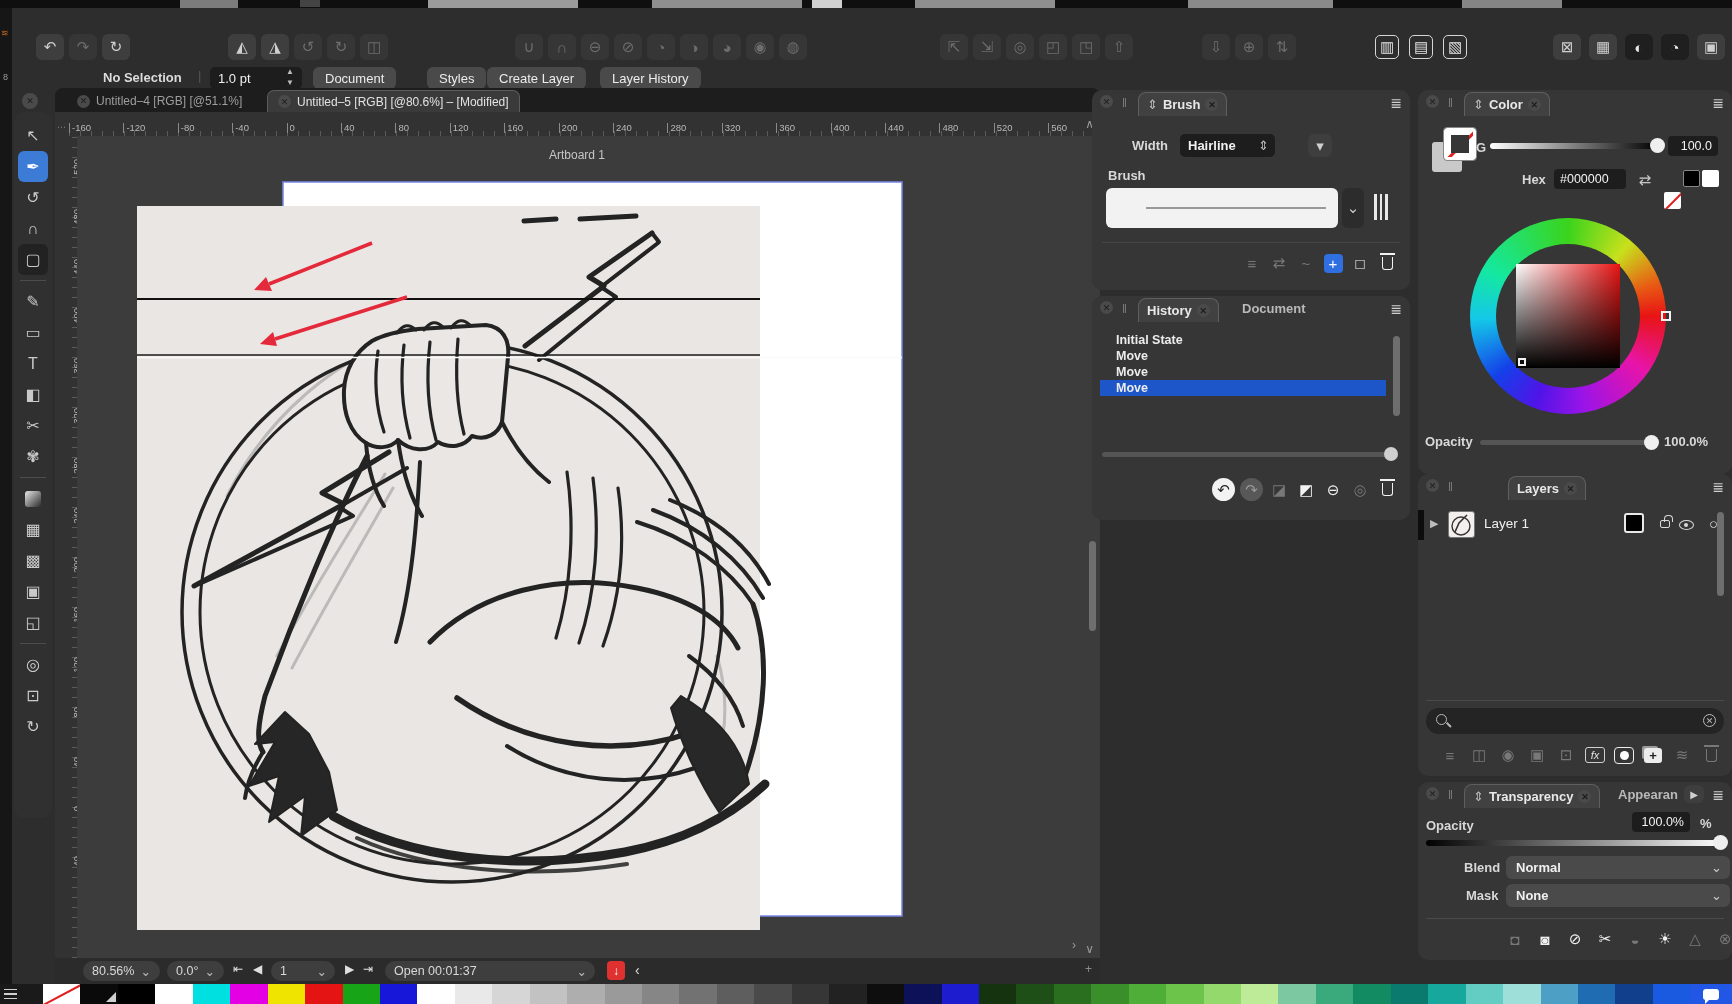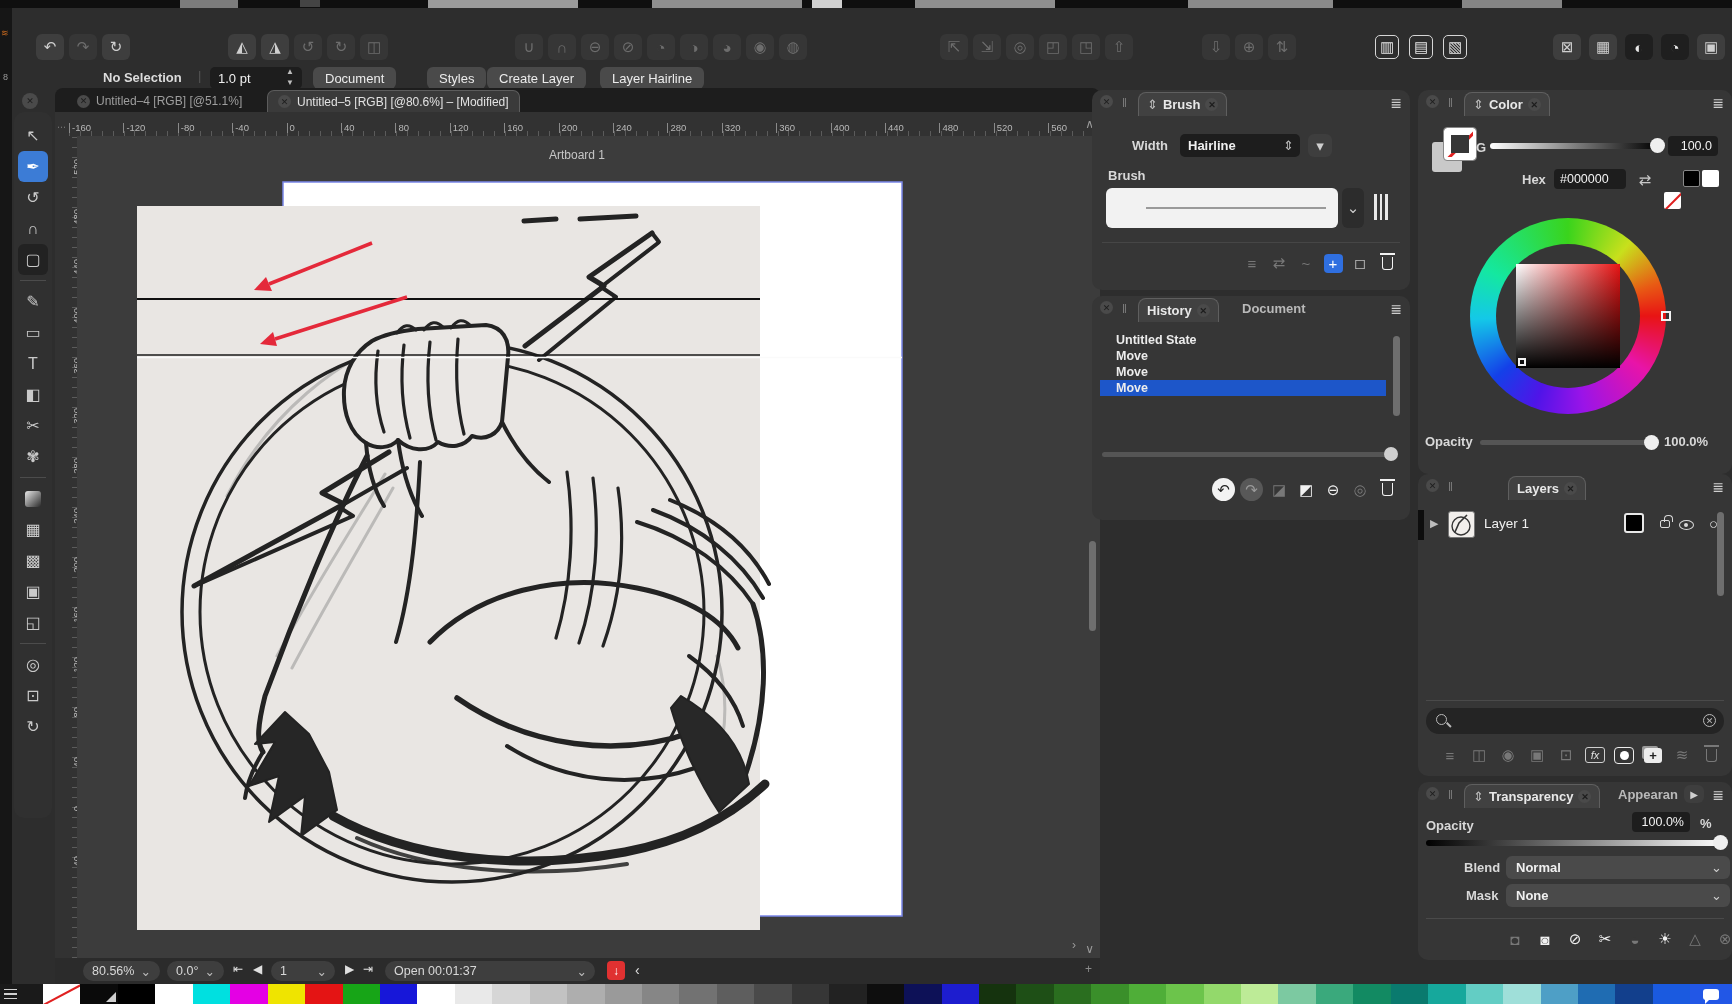--- a/index.html
+++ b/index.html
@@ -195,21 +195,21 @@
     <div id="contextbar" class="abs">
       <span class="abs" style="left:91px;top:4px;font-weight:bold">No Selection</span>
       <span class="abs" style="left:186px;top:2px;color:#555">|</span>
       <div class="field abs" style="left:198px;top:1px;width:92px;height:22px">
         <span>1.0 pt</span>
       </div>
       <div class="abs" style="left:274px;top:0;color:#bdbdbd;font-size:8px;line-height:11px">▲<br>▼</div>
       <div class="cb-btn" style="left:301px">Document</div>
       <div class="cb-btn" style="left:415px">Styles</div>
       <div class="cb-btn" style="left:475px">Create Layer</div>
-      <div class="cb-btn" style="left:588px">Layer Hairline</div>
+      <div class="cb-btn" style="left:588px">Layer History</div>
     </div>
 
     <div class="circle-x abs" style="left:10px;top:85px;width:16px;height:16px">✕</div>
     <div id="tabbar" class="abs">
       <div class="doc-tab" style="left:12px">
         <span class="circle-x">✕</span>
         <span>Untitled–4 [RGB] [@51.1%]</span>
       </div>
       <div class="doc-tab active" style="left:212px">
         <span class="circle-x">✕</span>
@@ -367,21 +367,21 @@
         <span class="circle-x" style="position:absolute;left:8px;top:5px">✕</span>
         <span class="grip" style="left:30px">‖</span>
         <div class="ptab" style="left:46px">
           <span style="font-weight:normal;color:#bdbdbd">⇕</span>
           <span>Brush</span>
           <span class="circle-x">✕</span>
         </div>
         <span class="pmenu">≣</span>
       </div>
       <span class="abs" style="left:40px;top:48px;font-weight:bold">Width</span>
-      <div class="field abs" style="left:88px;top:44px;width:120px;height:23px">
+      <div class="field abs" style="left:88px;top:44px;width:95px;height:23px">
         <span style="font-weight:bold">Hairline</span>
         <span style="position:absolute;right:6px;color:#bdbdbd">⇕</span>
       </div>
       <div class="tbtn" style="left:216px;top:44px;width:24px;height:23px">▾</div>
       <span class="abs" style="left:16px;top:78px;font-weight:bold">Brush</span>
       <div class="abs" style="left:14px;top:98px;width:232px;height:40px;background:#f2f2f2;border-radius:6px">
         <div style="position:absolute;left:40px;right:12px;top:19px;height:1.5px;background:#9a9a9a"></div>
       </div>
       <div class="tbtn" style="left:250px;top:98px;width:22px;height:40px;background:#2c2c2c">⌄</div>
       <div class="abs" style="left:282px;top:104px;display:flex;gap:3px">
@@ -409,21 +409,21 @@
         <span class="circle-x" style="position:absolute;left:8px;top:5px">✕</span>
         <span class="grip" style="left:30px">‖</span>
         <div class="ptab" style="left:46px">
           <span>History</span>
           <span class="circle-x">✕</span>
         </div>
         <span class="ptab-ghost" style="left:150px">Document</span>
         <span class="pmenu">≣</span>
       </div>
       <div class="abs" style="left:8px;top:36px;right:24px">
-          <div class="hrow">Untitled State</div>
+          <div class="hrow">Initial State</div>
           <div class="hrow">Move</div>
           <div class="hrow">Move</div>
           <div class="hrow sel">Move</div>
         </div>
       <div class="vscroll" style="right:10px;top:40px;height:80px"></div>
       <div class="slider-track" style="left:10px;top:156px;right:18px">
         <span class="thumb" style="right:-6px;width:14px;height:14px;background:#cfcfcf"></span>
       </div>
       <div class="iconrow" style="right:12px;top:182px">
           <span class="picon" style="border-radius: 50%; width: 23px; height: 23px; background: rgb(242, 242, 242); color: rgb(34, 34, 34);">↶</span>

